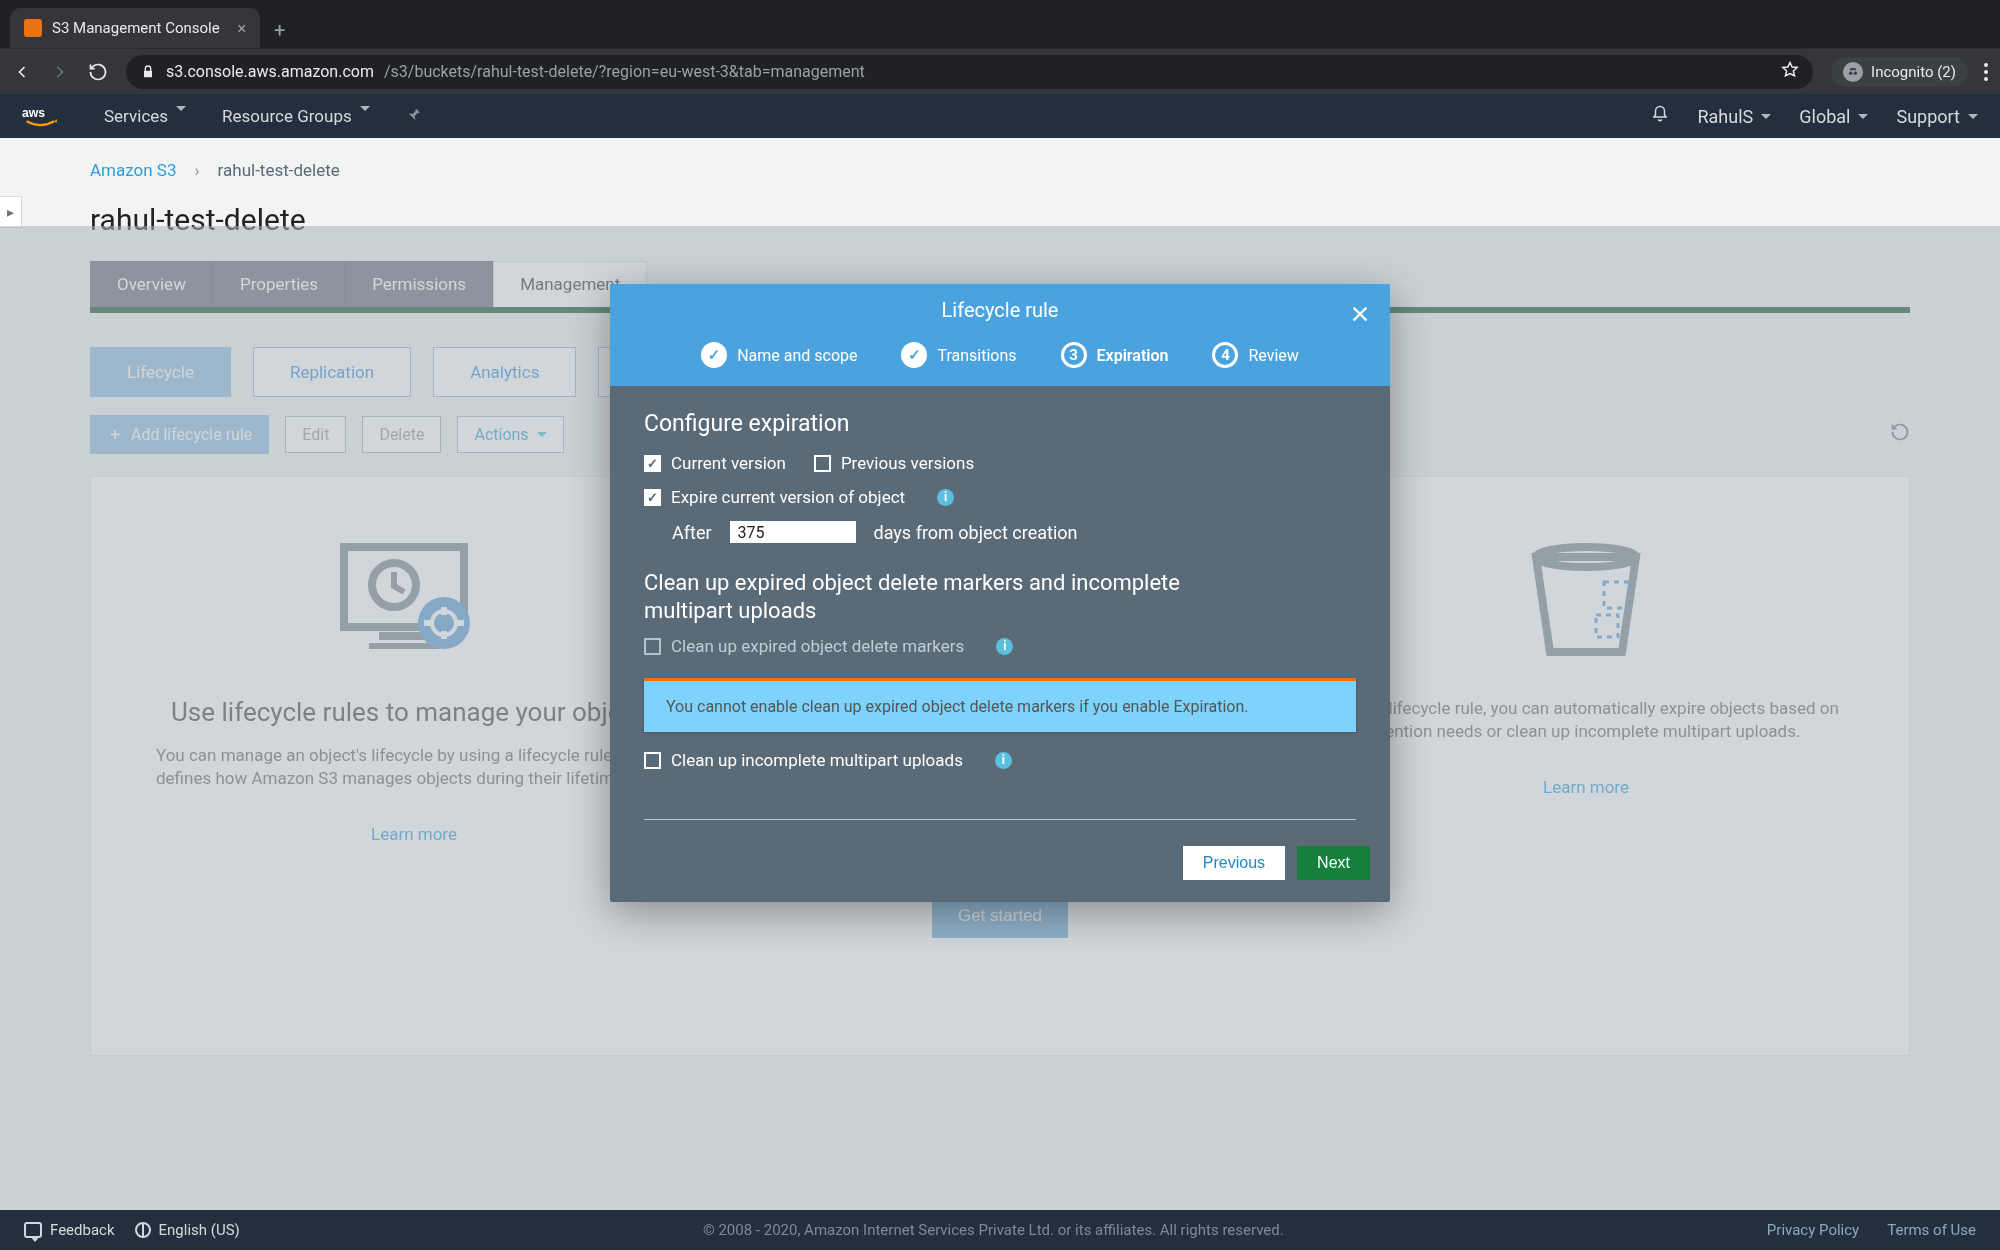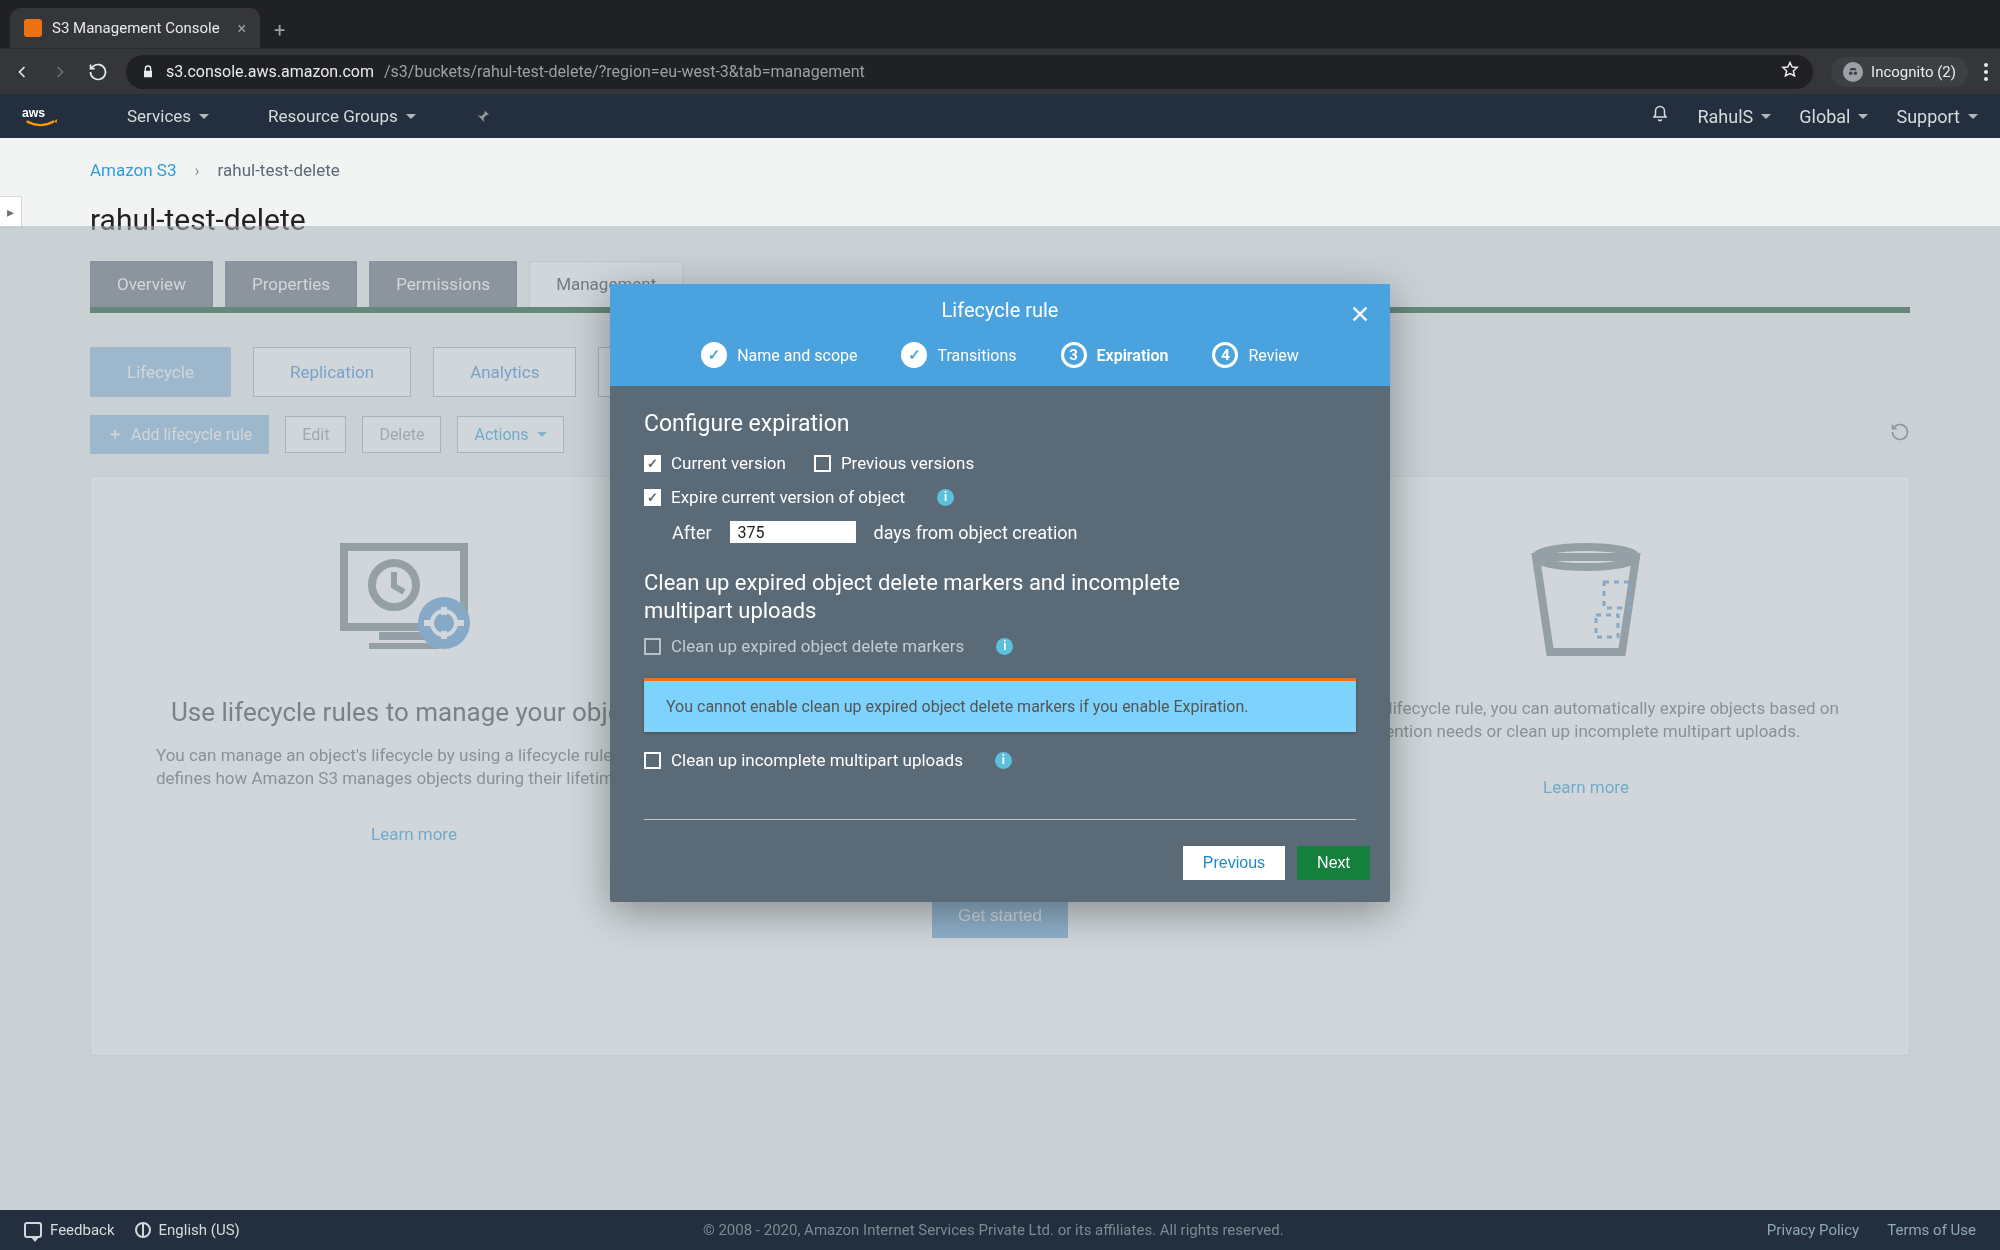--- a/index.html
+++ b/index.html
@@ -96,21 +96,21 @@
   
   .aws-bar {
     height: 44px;
     background: var(--aws-bar);
     display:flex; align-items:center;
     padding: 0 22px;
     color: var(--aws-bar-text);
   }
   .aws-logo { width:46px; height:24px; }
   .aws-menu { display:flex; gap:36px; margin-left: 36px; font-size:17px; }
-  .aws-menu .item { display:flex; align-items:center; gap:8px; cursor:pointer;margin-left:23px; }
+  .aws-menu .item { display:flex; gap:8px; cursor:pointer; }
   .caret-down { width:0;height:0;border-left:5px solid transparent;border-right:5px solid transparent;border-top:5px solid currentColor; display:inline-block; opacity:.8;}
   .aws-right { margin-left:auto; display:flex; align-items:center; gap:28px; }
   .bell-icon svg { width:18px; height:18px; }
 
   
   .page {
     position: relative;
     height: calc(100% - 48px - 46px - 44px - 40px); 
   }
   .side-flyout {
@@ -138,21 +138,21 @@
   }
   .tab {
     background: var(--tab-inactive);
     color:#ffffff;
     padding: 12px 26px;
     font-size:17px;
     border: 1px solid #666e73;
     border-right: 1px solid #57616a;
   }
   .tab.active { background: var(--tab-active-bg); color:#333; border-color:#d5dbda; border-bottom-color: transparent; }
-  .tab + .tab { margin-left: 12px; }
+  .tab + .tab { margin-left: 0; }
 
   .panel {
     margin: 0 90px;
     border-top: 6px solid #14532d;
   }
   .subtabs {
     display:flex; gap:22px;
     padding: 34px 0 18px 0;
   }
   .subtab {

